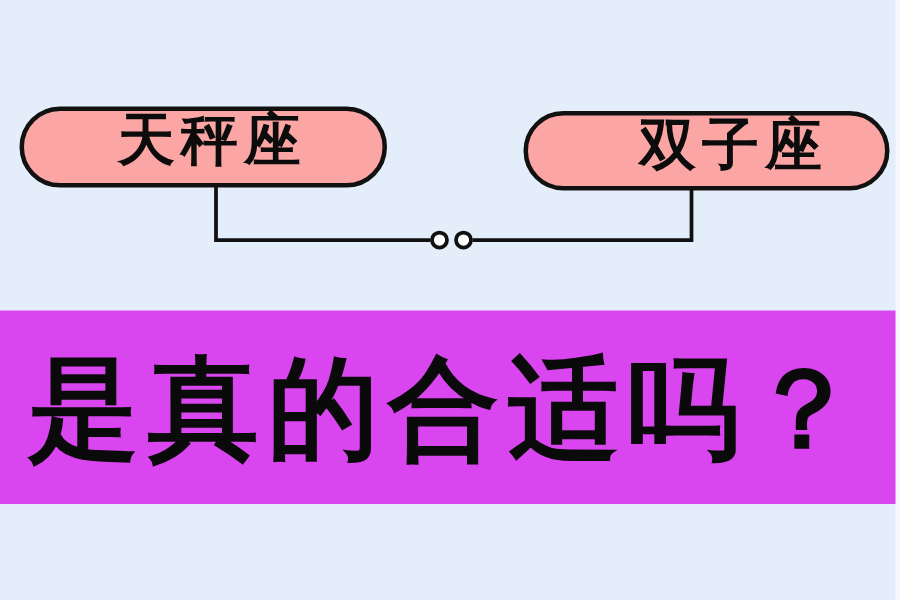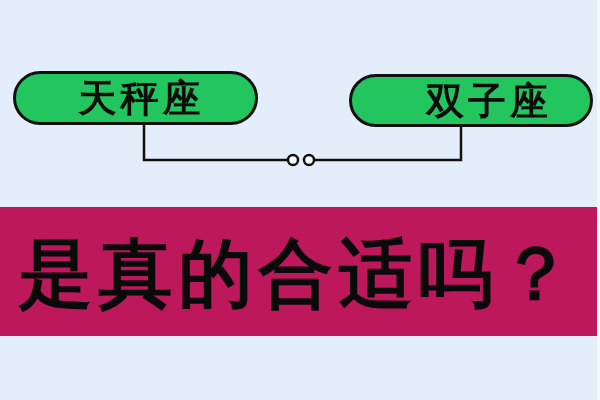--- a/index.html
+++ b/index.html
@@ -18,25 +18,24 @@
       position: absolute;
       top: 0;
       right: 0;
       width: 3px;
       height: 400px;
       background: #f4f8fd;
     }
     .pill {
       position: absolute;
       box-sizing: border-box;
-      background: #22c55e;
+      background: #fca5a5;
       border: 3px solid #111111;
       border-radius: 28px;
       display: flex;
-      align-items: center;
       justify-content: center;
     }
     .pill-left {
       left: 13px;
       top: 71px;
       width: 245px;
       height: 54px;
     }
     .pill-right {
       left: 349px;
@@ -64,21 +63,21 @@
       top: 0;
       width: 600px;
       height: 200px;
     }
     .band {
       position: absolute;
       left: 0;
       top: 207px;
       width: 597px;
       height: 129px;
-      background: #be185d;
+      background: #d946ef;
       display: flex;
       align-items: center;
       justify-content: center;
     }
     .headline {
       font-family: "DejaVu Sans", sans-serif;
       font-size: 74px;
       font-weight: bold;
       color: #0a0a0a;
       letter-spacing: 6px;

